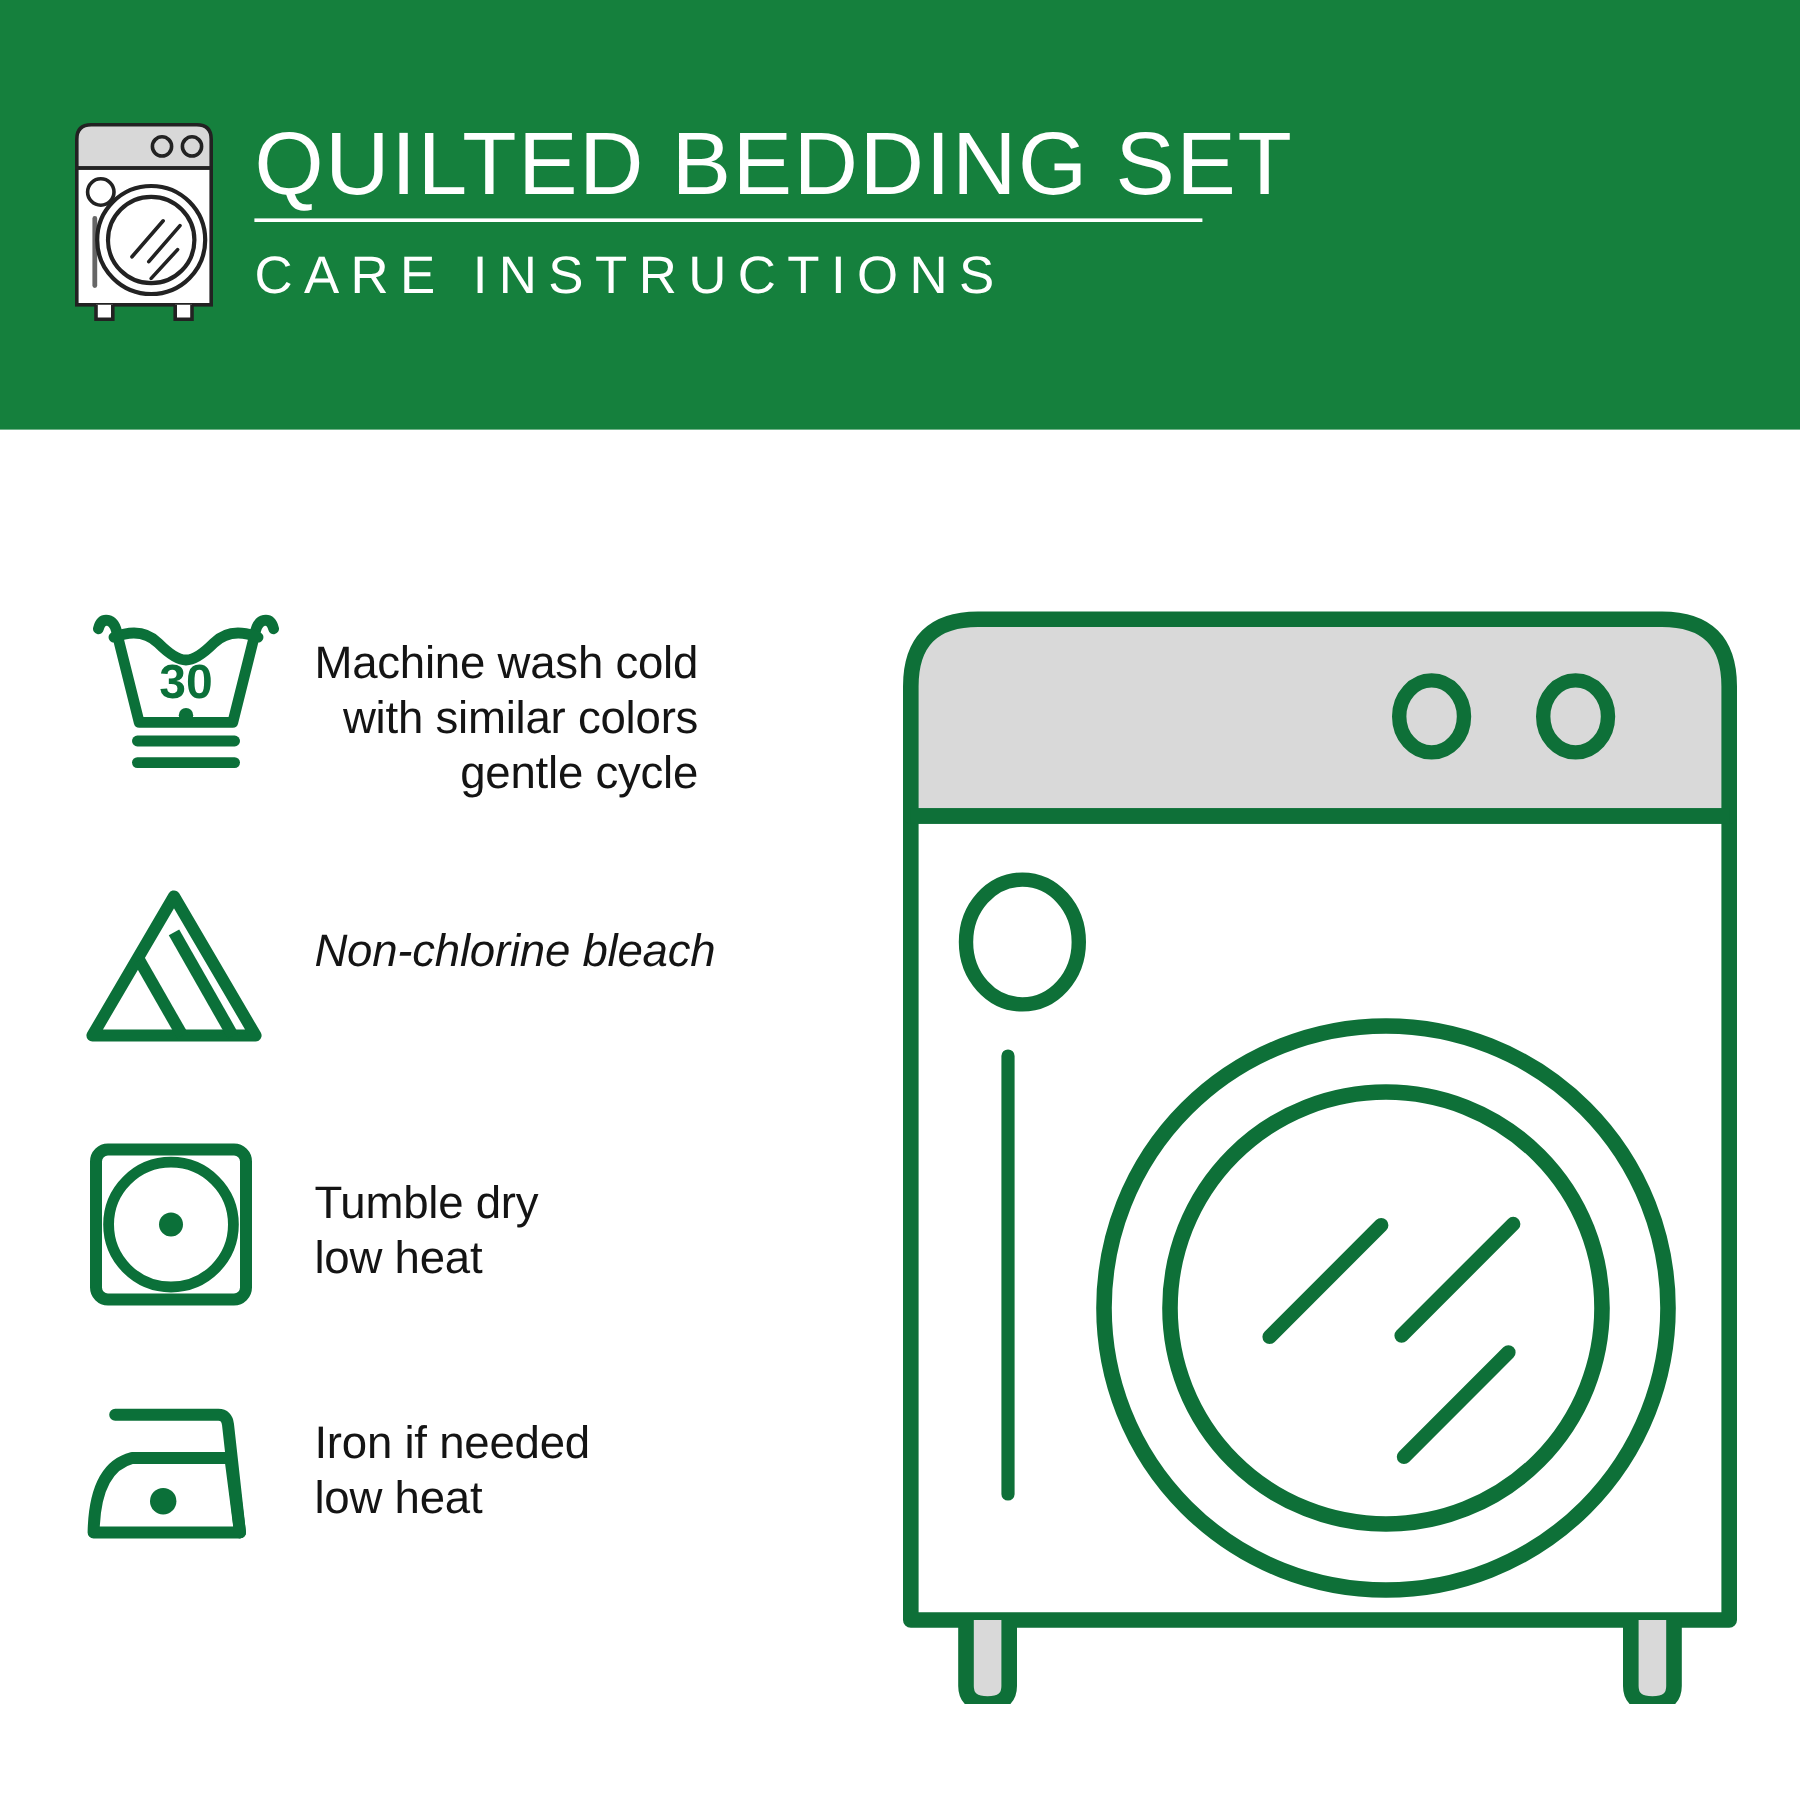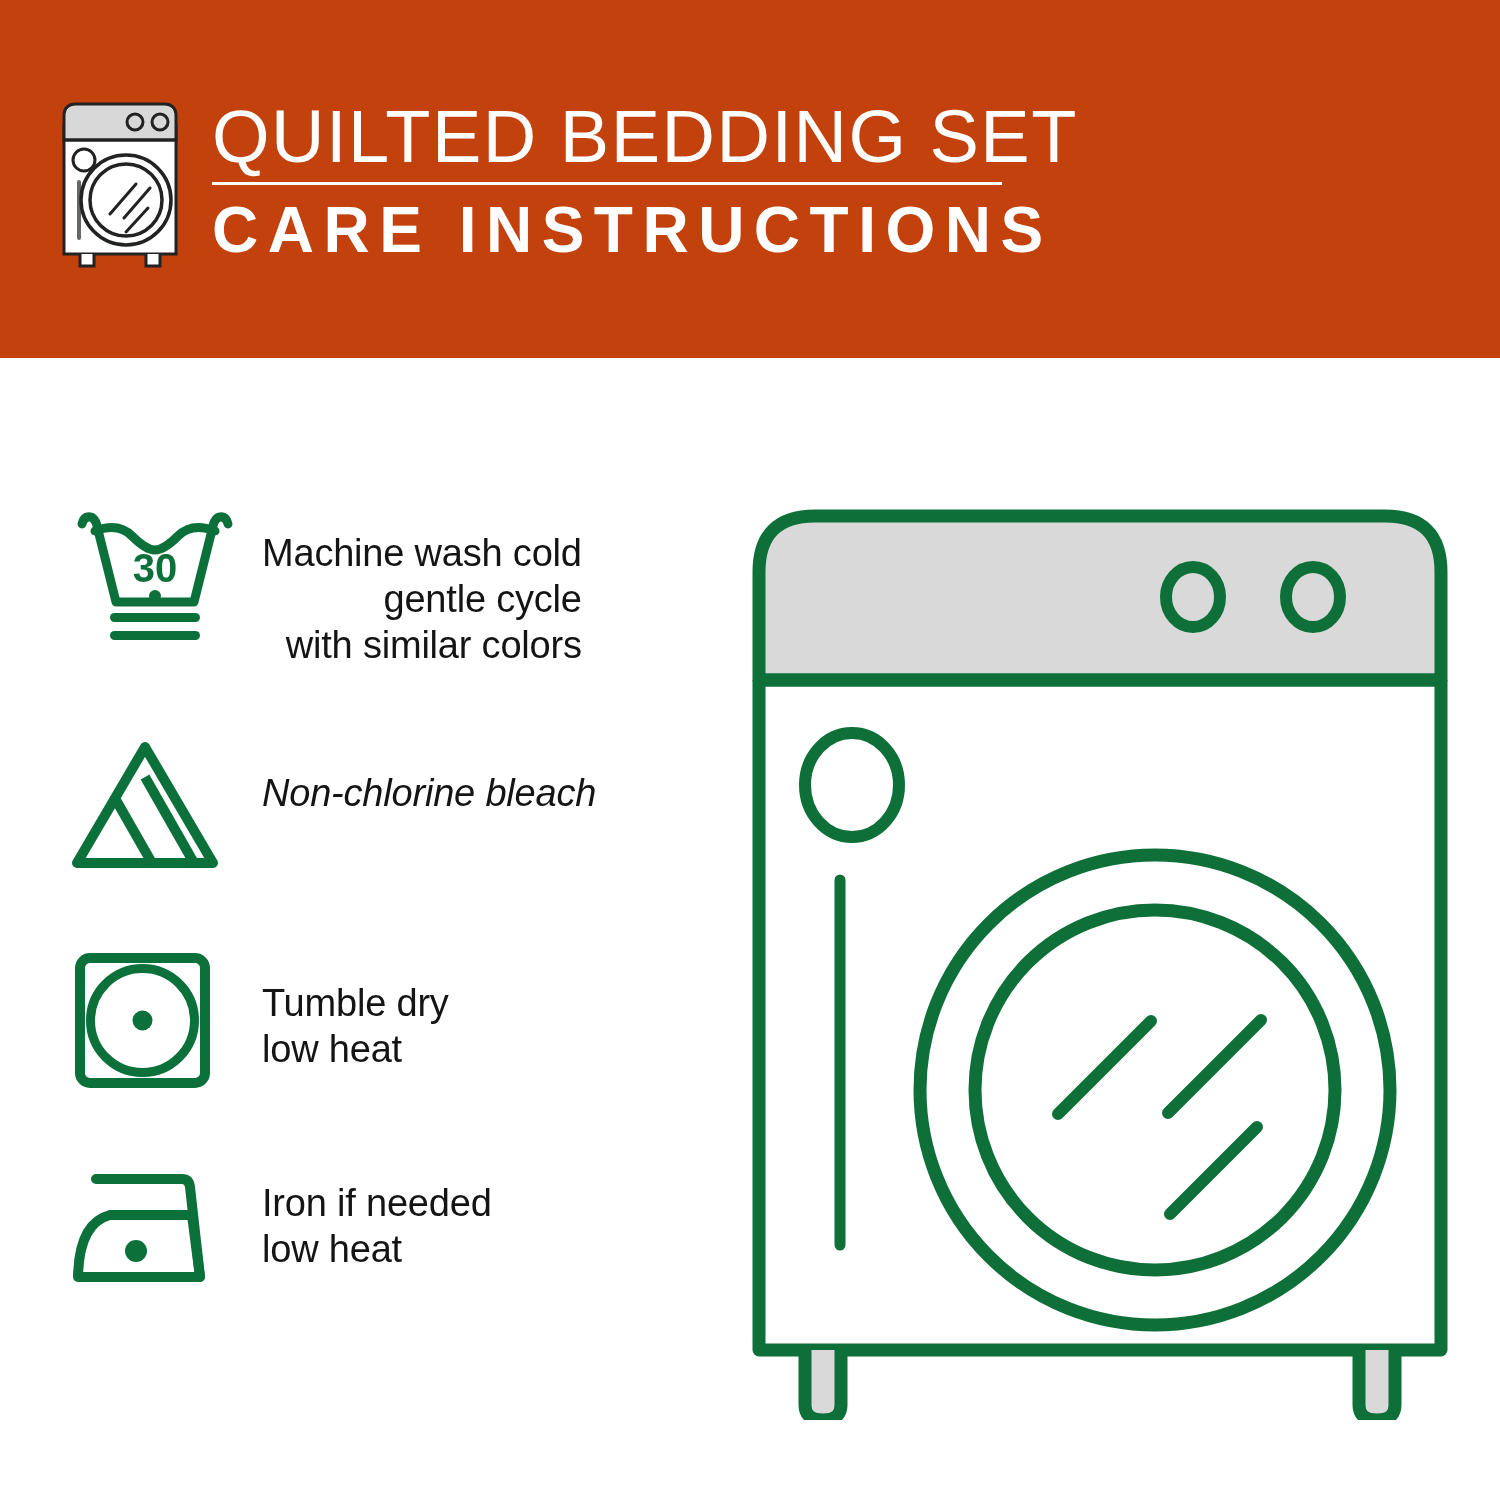--- a/index.html
+++ b/index.html
@@ -18,21 +18,21 @@
     overflow: hidden;
   }
 
   
   .header {
     position: absolute;
     left: 0;
     top: 0;
     width: 1500px;
     height: 358px;
-    background: #c2410c;
+    background: #15803d;
     box-sizing: border-box;
   }
   .header-inner {
     position: absolute;
     left: 58px;
     top: 96px;
     display: flex;
     flex-direction: row;
     align-items: flex-start;
   }
@@ -57,23 +57,23 @@
   }
   .title-rule {
     height: 3px;
     background: #ffffff;
     width: 790px;
     margin-top: 6px;
     margin-bottom: 8px;
   }
   .title-sub {
     color: #ffffff;
-    font-size: 64px;
+    font-size: 44px;
     line-height: 74px;
-    font-weight: 700;
+    font-weight: 400;
     letter-spacing: 9.5px;
     white-space: nowrap;
   }
 
   
   .care-list {
     position: absolute;
     left: 70px;
     top: 510px;
     width: 660px;
@@ -174,22 +174,22 @@
           <text x="85" y="72" text-anchor="middle" font-family="Liberation Sans, sans-serif" font-size="40" font-weight="bold" fill="#0B7039">30</text>
 
           <circle cx="85" cy="86" r="6" fill="#0B7039"></circle>
 
           <rect x="40" y="103" width="90" height="9" rx="4.5" fill="#0B7039"></rect>
           <rect x="40" y="121" width="90" height="9" rx="4.5" fill="#0B7039"></rect>
         </svg>
       </div>
       <div class="care-text">
         <div>Machine wash cold</div>
+        <div>with similar colors</div>
         <div>gentle cycle</div>
-        <div>with similar colors</div>
       </div>
     </div>
 
     <div class="care-row row-bleach">
       <div class="care-symbol">
         <svg width="170" height="145" viewBox="0 0 170 145" xmlns="http://www.w3.org/2000/svg">
 
           <path d="M75 12 L143 128 L7 128 Z" fill="none" stroke="#0B7039" stroke-width="10" stroke-linejoin="round"></path>
 
           <path d="M75 42 L124 128" fill="none" stroke="#0B7039" stroke-width="10" stroke-linecap="butt"></path>

